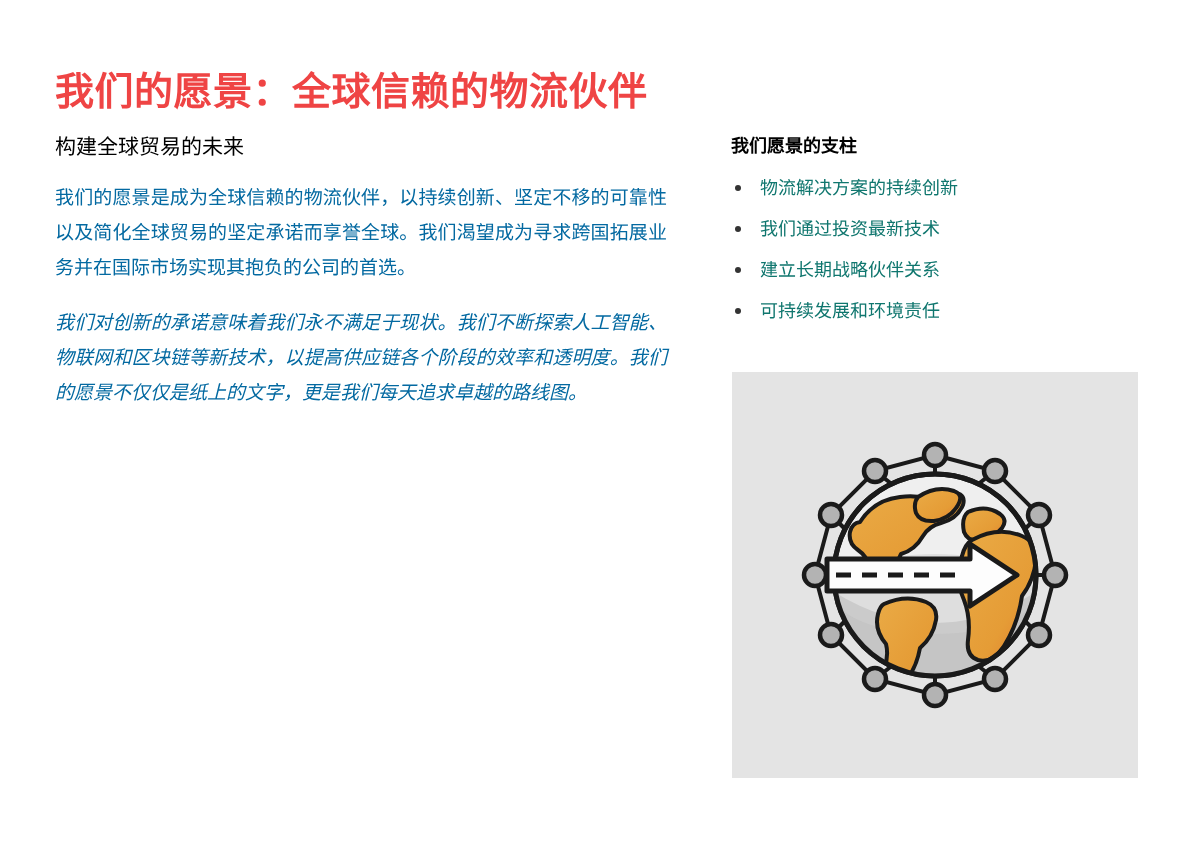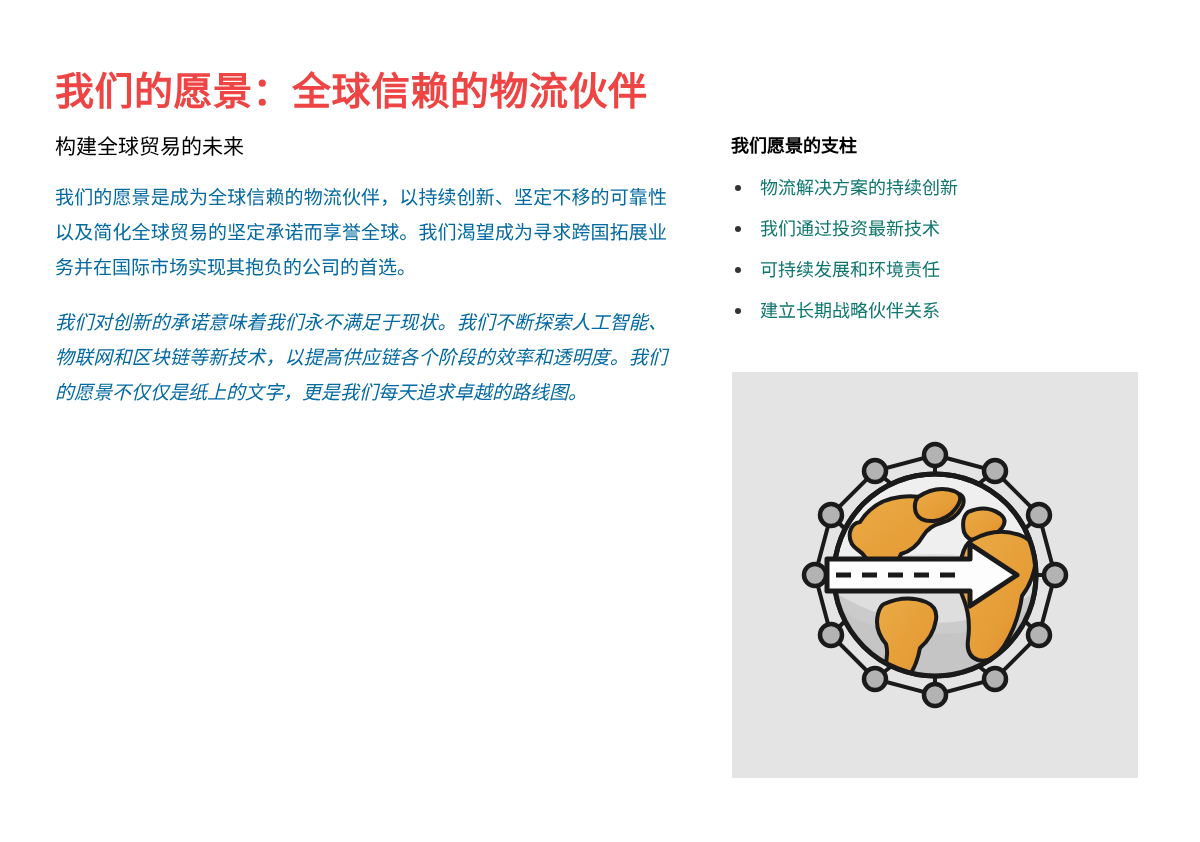--- a/index.html
+++ b/index.html
@@ -139,25 +139,25 @@
       <li class="pillar-item">
         <span class="pillar-bullet"></span>
         <span>物流解决方案的持续创新</span>
       </li>
       <li class="pillar-item">
         <span class="pillar-bullet"></span>
         <span>我们通过投资最新技术</span>
       </li>
       <li class="pillar-item">
         <span class="pillar-bullet"></span>
+        <span>建立长期战略伙伴关系</span>
+      </li>
+      <li class="pillar-item">
+        <span class="pillar-bullet"></span>
         <span>可持续发展和环境责任</span>
-      </li>
-      <li class="pillar-item">
-        <span class="pillar-bullet"></span>
-        <span>建立长期战略伙伴关系</span>
       </li>
     </ul>
   </div>
 
   <div class="illustration">
     <svg viewBox="0 0 406 406" xmlns="http://www.w3.org/2000/svg">
       <defs>
         <clipPath id="globeClip">
           <circle cx="203" cy="203" r="101"></circle>
         </clipPath>

